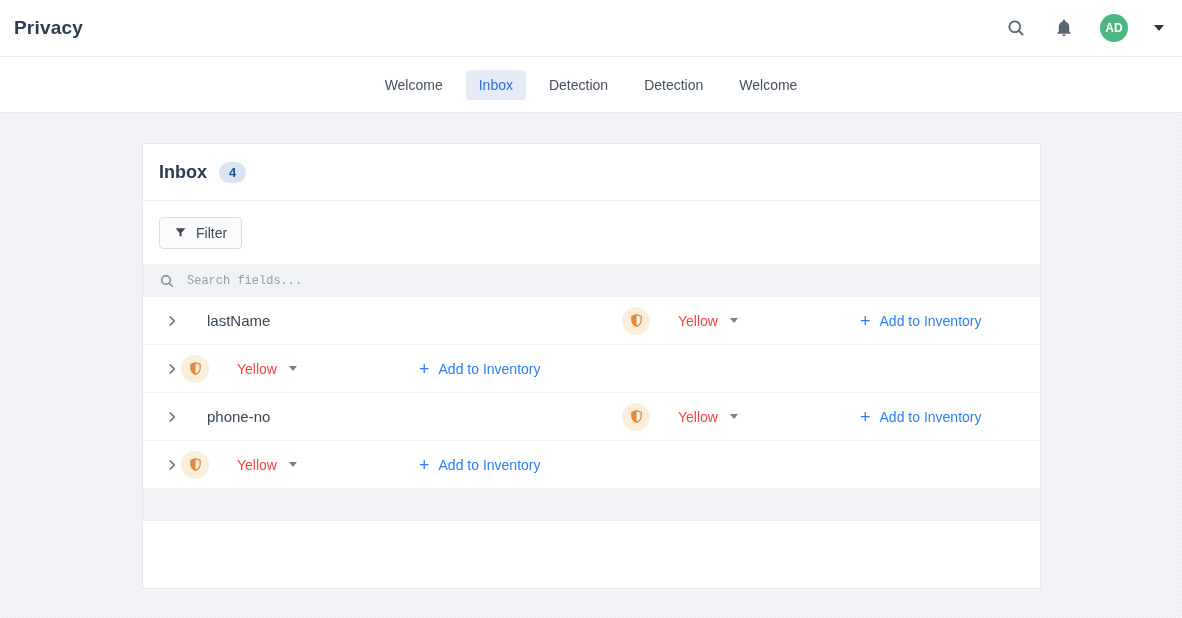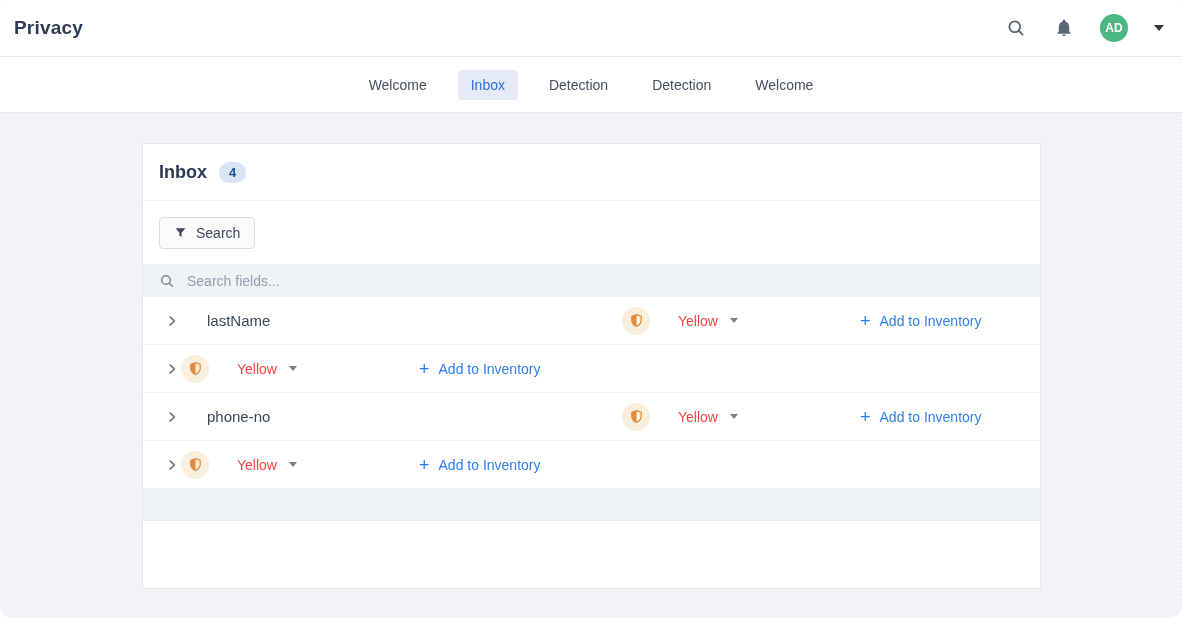--- a/index.html
+++ b/index.html
@@ -2,36 +2,36 @@
 <html><head>
 <meta charset="utf-8">
 <style>
   * { margin:0; padding:0; box-sizing:border-box; }
   html,body { width:1182px; height:618px; }
   body { font-family:"Liberation Sans","DejaVu Sans",sans-serif; }
 
   .app { position:relative; width:1182px; height:618px; overflow:hidden;
          background-color:#f5f6f8;
          background-image:conic-gradient(#eef0f4 0 25%, transparent 0 50%, #eef0f4 0 75%, transparent 0);
-         background-size:4px 4px;border-radius:12px; }
+         background-size:4px 4px; }
 
   
   .topbar { display:flex; align-items:center; justify-content:space-between;
             height:57px; background:#ffffff; border-bottom:1px solid #e8eaee; padding:0 18px 0 14px; }
   .brand { font-size:19px; font-weight:700; color:#2d3b55; letter-spacing:.2px; }
   .topbar-right { display:flex; align-items:center; gap:24px; }
   .icon-btn { width:24px; height:24px; display:flex; align-items:center; justify-content:center; cursor:pointer; }
   .avatar-group { display:flex; align-items:center; gap:26px; cursor:pointer; }
   .avatar { width:28px; height:28px; border-radius:50%; display:flex; align-items:center; justify-content:center;
             color:#ffffff; font-size:12px; font-weight:700; }
   .caret-down { width:0; height:0; border-left:5px solid transparent; border-right:5px solid transparent;
                 border-top:6px solid #2f3640; }
 
   
-  .navbar { display:flex; align-items:center; justify-content:center; gap:18px;
+  .navbar { display:flex; align-items:center; justify-content:center; gap:10px;
             height:56px; background:#ffffff; border-bottom:1px solid #e8eaee; }
   .tab { font-size:14px; color:#454f5f; padding:7px 13px; border-radius:4px; cursor:pointer; }
   .tab.active { color:#2e6fd0; background:#e4ebf6; font-weight:500; }
 
   
   .card { position:absolute; left:142px; top:143px; width:899px;
           background:#ffffff; border:1px solid #e4e7eb; }
   .card-header { display:flex; align-items:center; gap:12px; height:57px;
                  padding:0 16px; border-bottom:1px solid #eceef2; }
   .card-title { font-size:18px; font-weight:600; color:#2d3b55; }
@@ -41,21 +41,21 @@
   .filter-row { height:63px; display:flex; align-items:center; padding:0 16px; }
   .filter-btn { display:flex; align-items:center; gap:9px; height:32px; padding:0 14px;
                 background:#fbfbfc; border:1px solid #d9dde3; border-radius:4px;
                 font-size:14px; color:#3d4a5c; font-weight:500; cursor:pointer; }
 
   .textured { background-color:#f4f5f7;
               background-image:conic-gradient(#ecEFf3 0 25%, transparent 0 50%, #eceff3 0 75%, transparent 0);
               background-size:4px 4px; }
   .search-band { height:33px; display:flex; align-items:center; padding:0 16px; gap:12px; }
   .search-input { flex:1; border:none; outline:none; background:transparent;
-                  font-size:14px; color:#4a5568; font-family:Liberation Sans, sans-serif; }
+                  font-size:12px; color:#4a5568; font-family:Liberation Mono, monospace; }
   .search-input::placeholder { color:#939eb0; opacity:1; }
 
   .field-row { display:flex; align-items:center; height:48px; padding:0 40px 0 20px;
                border-bottom:1px solid #edf0f4; background:#ffffff; }
   .chevron-cell { width:18px; display:flex; align-items:center; justify-content:center; cursor:pointer; }
   .field-label { margin-left:26px; flex:1; font-size:15px; font-weight:400; color:#3b4757; }
   .shield-badge { width:28px; height:28px; border-radius:50%; background:#faeedd;
                   display:flex; align-items:center; justify-content:center; }
   .risk-select { display:flex; align-items:center; width:118px; margin-left:14px; cursor:pointer; }
   .risk-label { margin-left:14px; font-size:14px; color:#ef4444; }
@@ -111,21 +111,21 @@
       <div class="count-badge">4</div>
     </div>
 
     <div class="filter-row">
       <button class="filter-btn">
         <span class="icon">
           <svg width="13" height="13" viewBox="0 0 24 24" fill="#3d4a5c">
             <path d="M3 4h18l-7 8.5V20l-4-2v-5.5L3 4z"></path>
           </svg>
         </span>
-        <span>Search</span>
+        <span>Filter</span>
       </button>
     </div>
 
     <div class="search-band textured">
       <span class="icon">
         <svg width="16" height="16" viewBox="0 0 24 24" fill="none" stroke="#7d8696" stroke-width="2.2" stroke-linecap="round">
           <circle cx="10.5" cy="10.5" r="6.5"></circle>
             <line x1="15.3" y1="15.3" x2="20" y2="20"></line>
         </svg>
       </span>

